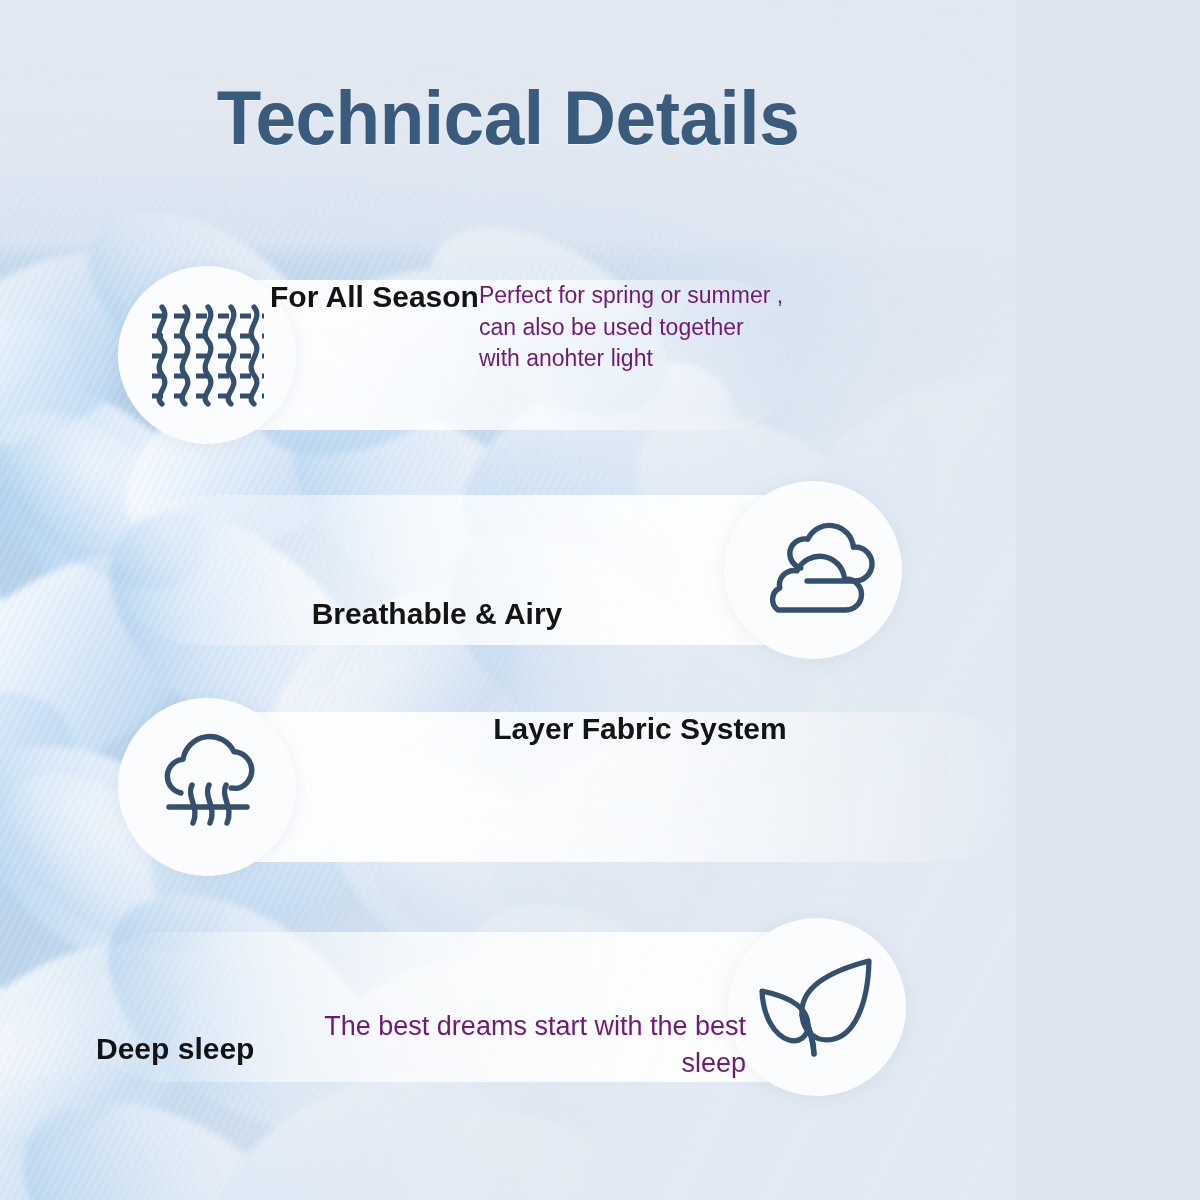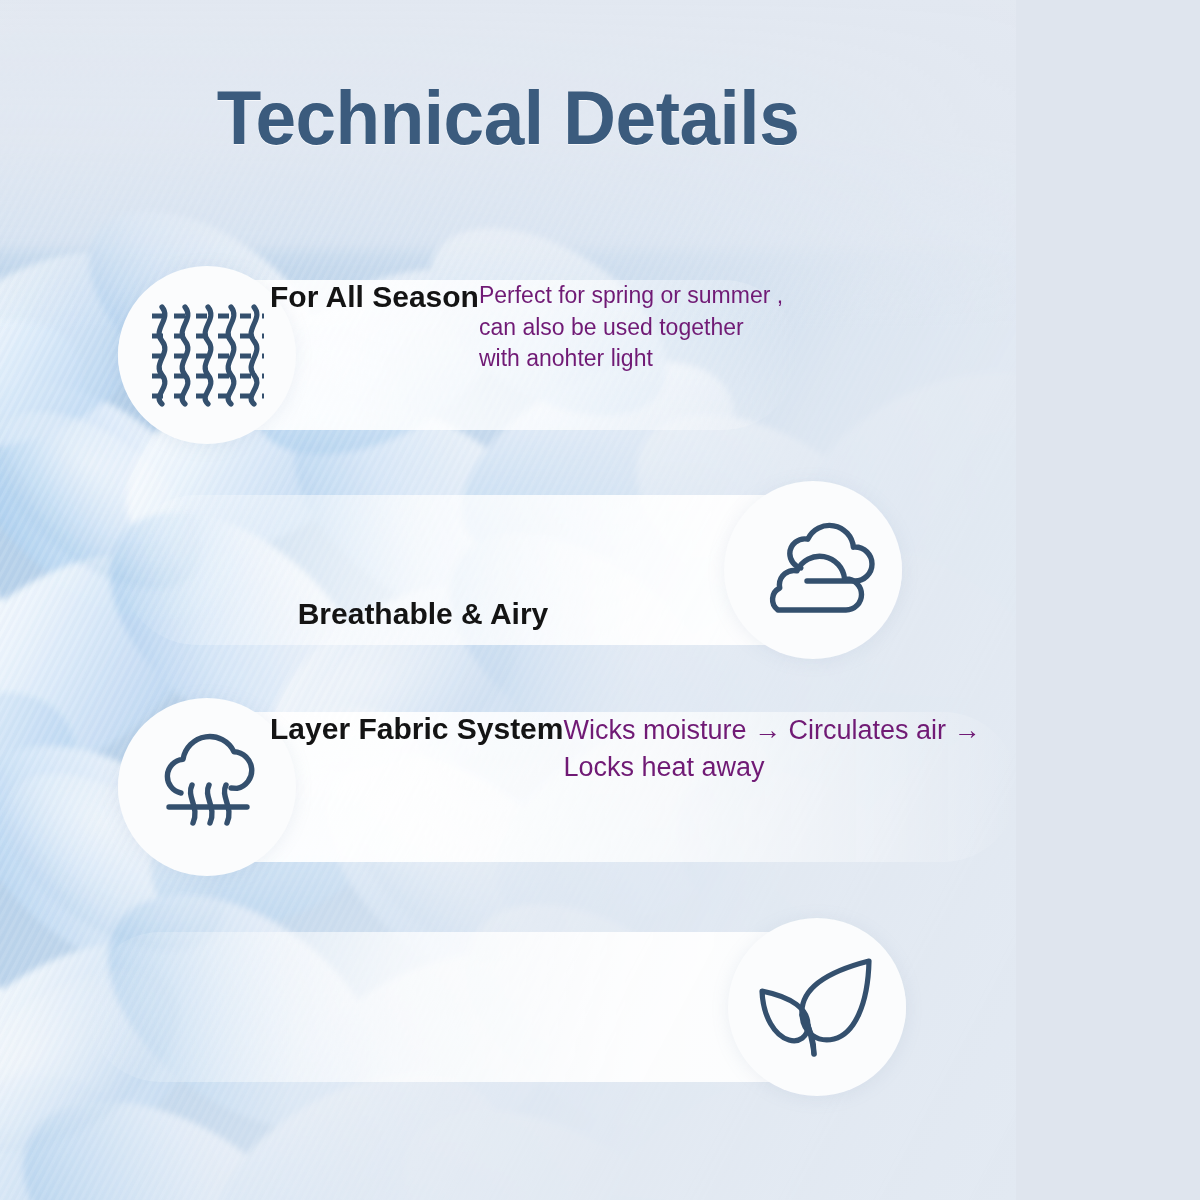--- a/index.html
+++ b/index.html
@@ -107,21 +107,21 @@
   .f-sub.big{ font-size:27px; }
 
   
   #feature-1{ left:118px;  top:280px;  width:680px; }
   #feature-1 .bar{ width:680px; }
   #feature-1 .texts{ left:152px; width:520px; }
   #feature-1 .f-title{ margin-bottom:12px; }
 
   #feature-2{ right:114px; top:495px;  width:780px; }
   #feature-2 .bar{ width:780px; }
-  #feature-2 .texts{ right:174px; width:610px; }
+  #feature-2 .texts{ right:160px; width:610px; }
   #feature-2 .f-title{ margin-bottom:14px; }
 
   #feature-3{ left:118px;  top:712px;  width:900px; }
   #feature-3 .bar{ width:900px; }
   #feature-3 .texts{ left:152px; width:740px; }
   #feature-3 .f-title{ margin-bottom:32px; }
 
   #feature-4{ right:110px; top:932px;  width:820px; }
   #feature-4 .bar{ width:820px; }
   #feature-4 .texts{ right:160px; width:650px; }
@@ -328,34 +328,37 @@
           <path d="M41 54 C35 66 49 76 42 92"></path>
           <path d="M58 54 C52 66 66 76 59 92"></path>
           <path d="M75 54 C69 66 83 76 76 92"></path>
 
           <line x1="18" y1="76" x2="96" y2="76"></line>
         </g>
       </svg>
     </div>
     <div class="texts">
       <div class="f-title">Layer Fabric System</div>
-      <div class="f-sub big">Wicks moisture → Circulates air → Locks heat away</div>
     </div>
   </div>
 
   <div class="feature right" id="feature-4">
     <div class="bar"></div>
     <div class="icon-circle">
       <svg width="122" height="108" viewBox="0 0 122 108" xmlns="http://www.w3.org/2000/svg">
         <g fill="none" stroke="#34506e" stroke-width="5.2" stroke-linejoin="round" stroke-linecap="round">
 
           <path d="M113 8 C66 20 44 38 46 62 C47 80 62 90 78 86 C98 81 112 52 113 8 Z"></path>
 
           <path d="M6 38 C36 44 52 56 52 72 C52 84 43 90 33 87 C19 83 7 64 6 38 Z"></path>
 
           <path d="M46 62 C54 74 58 86 58 101"></path>
           <path d="M52 72 C54 80 57 90 58 101"></path>
         </g>
       </svg>
     </div>
+    <div class="texts">
+      <div class="f-title">Deep sleep</div>
+      <div class="f-sub big">The best dreams start with the best sleep</div>
+    </div>
   </div>
 
 </div>
 
 </body></html>

